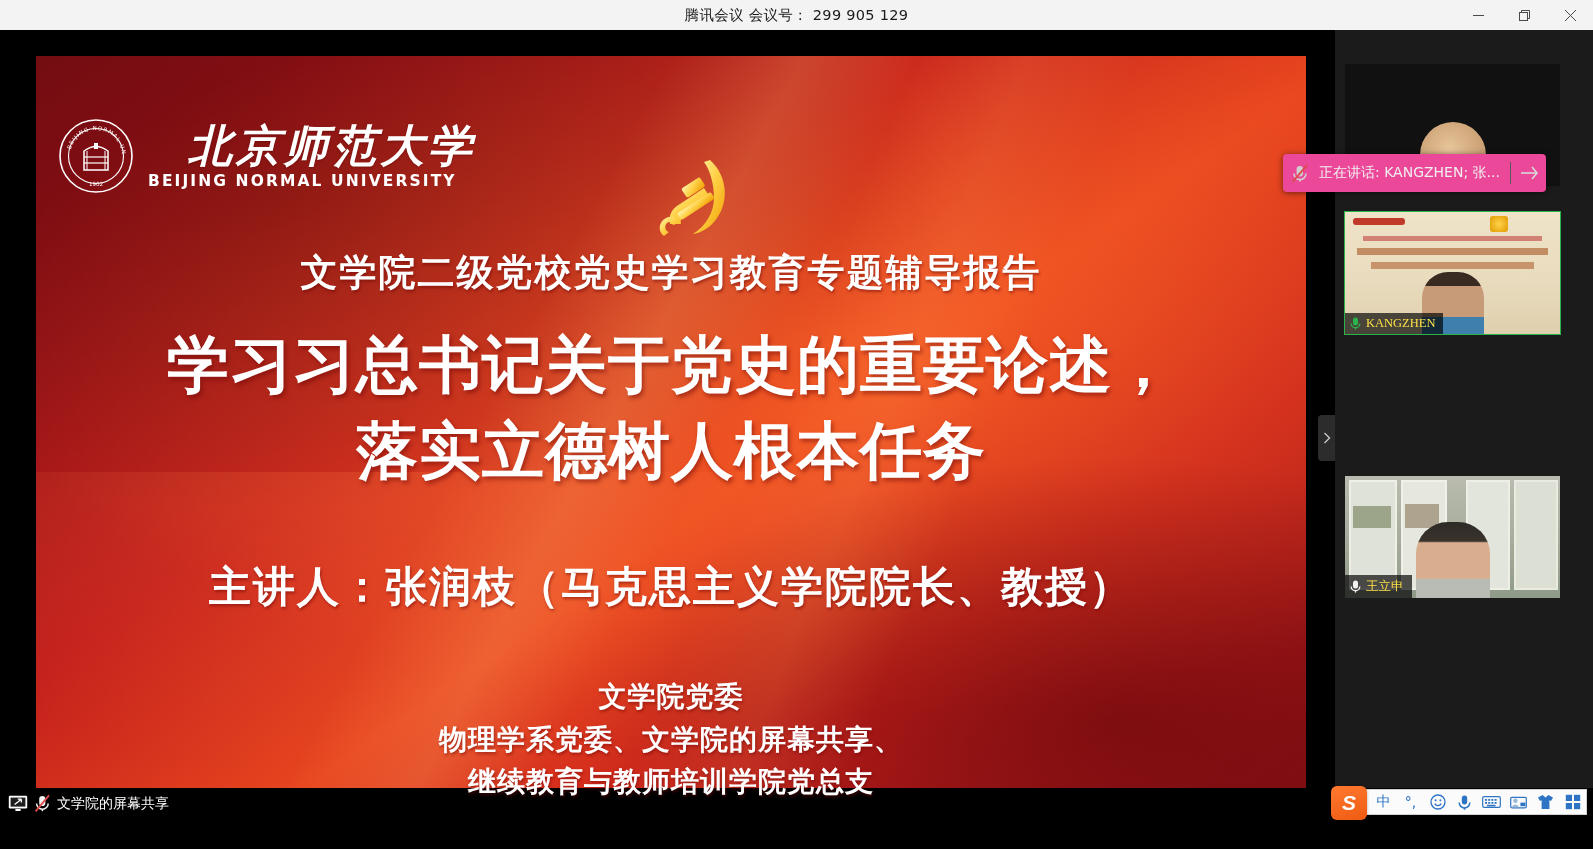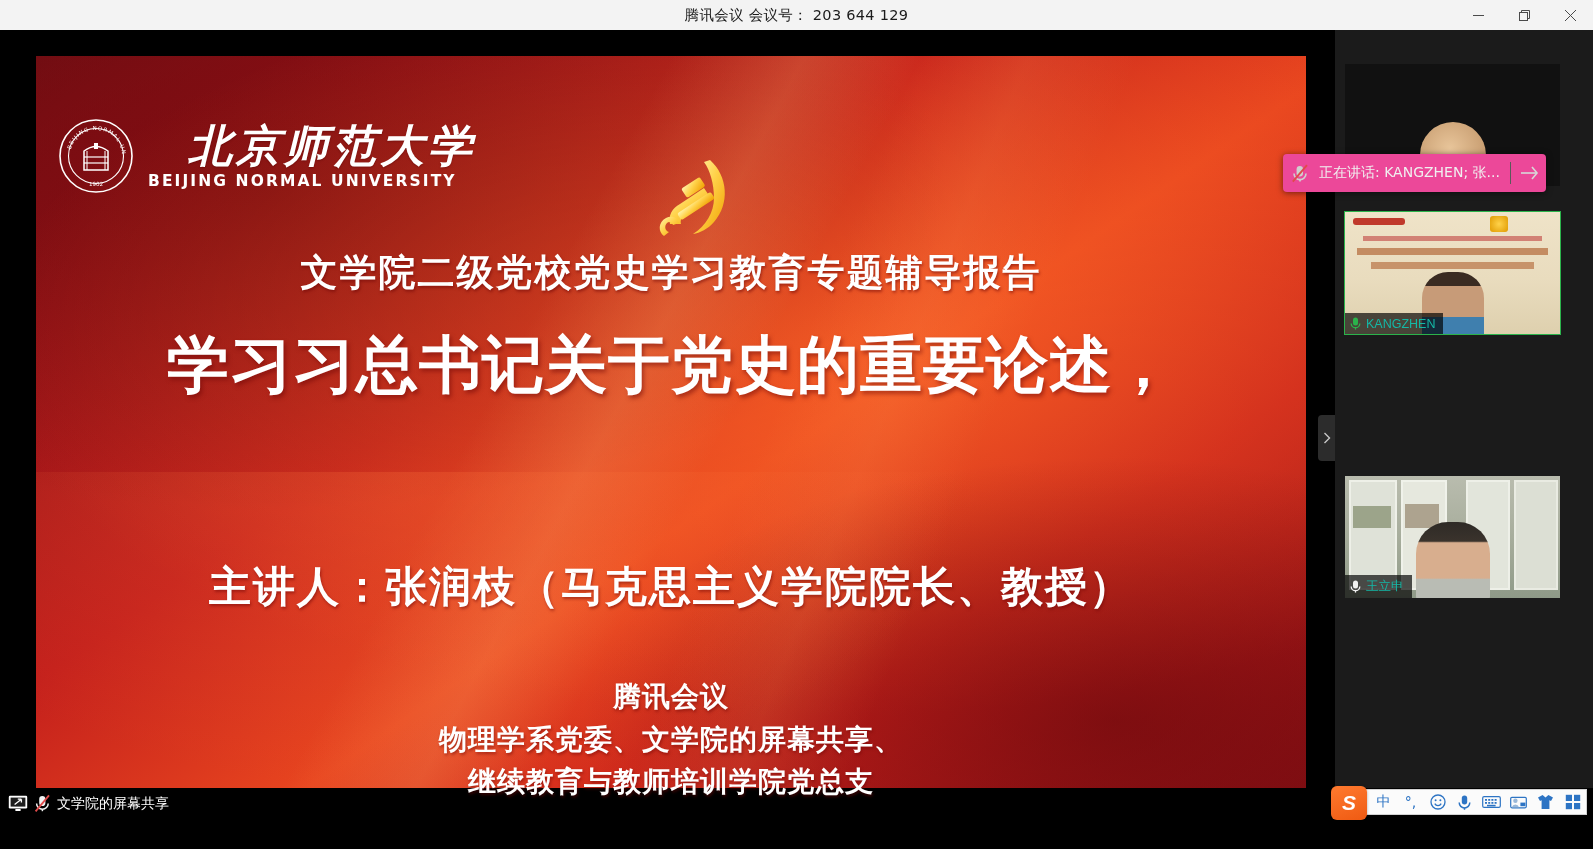--- a/index.html
+++ b/index.html
@@ -152,22 +152,22 @@
   }
   .tile.active { outline: 2px solid #2bb34b; outline-offset: -1px; }
   .tile-label {
     position: absolute; left: 0; bottom: 0;
     display: flex; align-items: center; gap: 4px;
     background: rgba(0,0,0,0.68);
     padding: 3px 8px 3px 4px;
     max-width: 100%;
   }
   .tile-label span {
-    font-size: 12.5px; color: #14b8a6; white-space: nowrap;
-    font-family: Liberation Sans, sans-serif;
+    font-size: 12.5px; color: #fde047; white-space: nowrap;
+    font-family: Liberation Serif, serif;
   }
   .avatar-badge {
     width: 20px; height: 20px; background: #e08a1e;
     display: flex; align-items: center; justify-content: center;
     flex: 0 0 auto;
   }
 
   
   .bg-dark { position:absolute; inset:0; background:#111; }
   .bg-partyslide {
@@ -240,21 +240,21 @@
     width: 27px; height: 24px;
     display: flex; align-items: center; justify-content: center;
     color: #2d74c4; font-size: 14px;
     font-family: "DejaVu Sans", "Liberation Sans", sans-serif;
   }
 </style>
 </head>
 <body>
 
 <div class="titlebar">
-  <div class="titlebar-text">腾讯会议 会议号： 203 644 129</div>
+  <div class="titlebar-text">腾讯会议 会议号： 299 905 129</div>
   <div class="win-controls">
     <div class="win-btn">
       <svg width="11" height="11" viewBox="0 0 11 11">
         <line x1="0" y1="5.5" x2="11" y2="5.5" stroke="currentColor" stroke-width="1"></line>
       </svg>
     </div>
     <div class="win-btn">
       <svg width="11" height="11" viewBox="0 0 11 11">
         <rect x="0.5" y="2.5" width="8" height="8" fill="none" stroke="currentColor" stroke-width="1"></rect>
         <polyline points="2.5,2.5 2.5,0.5 10.5,0.5 10.5,8.5 8.5,8.5" fill="none" stroke="currentColor" stroke-width="1"></polyline>
@@ -311,24 +311,25 @@
           <path d="M22 72 C20 64 24 56 32 52 L56 36 L62 45 L38 61 C34 64 32 68 33 72 Z" fill="url(#gold)"></path>
           <path d="M16 84 C10 80 10 70 18 66 C24 63 30 66 31 71 L25 73 C24 70 21 69 19 71 C16 74 17 79 21 80 Z" fill="url(#gold)"></path>
           <rect x="34" y="30" width="22" height="11" rx="2" transform="rotate(-33 45 35)" fill="url(#gold)"></rect>
           <rect x="28" y="50" width="40" height="8" rx="2" transform="rotate(-33 48 54)" fill="url(#gold)"></rect>
         </svg>
       </div>
 
       <div class="slide-text subtitle">文学院二级党校党史学习教育专题辅导报告</div>
       <div class="slide-text maintitle">
         <div>学习习总书记关于党史的重要论述，</div>
+        <div>落实立德树人根本任务</div>
       </div>
       <div class="slide-text speaker">主讲人：张润枝（马克思主义学院院长、教授）</div>
       <div class="slide-text orgs">
-        <div>腾讯会议</div>
+        <div>文学院党委</div>
         <div>物理学系党委、文学院的屏幕共享、</div>
         <div>继续教育与教师培训学院党总支</div>
       </div>
     </div>
   </div>
 
   <div class="collapse-handle">
     <svg width="8" height="12" viewBox="0 0 8 12">
       <polyline points="1.5,1 6.5,6 1.5,11" fill="none" stroke="currentColor" stroke-width="1.4"></polyline>
     </svg>

